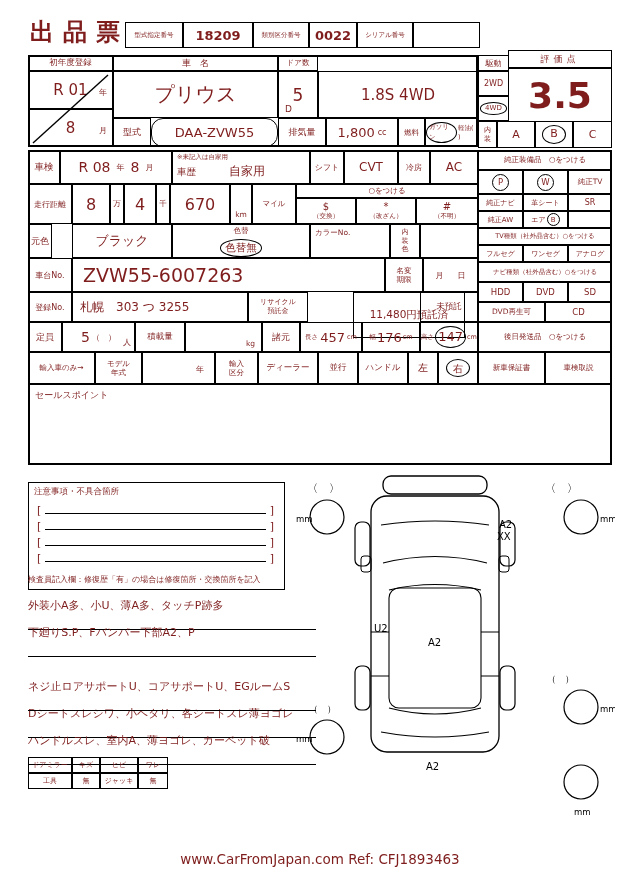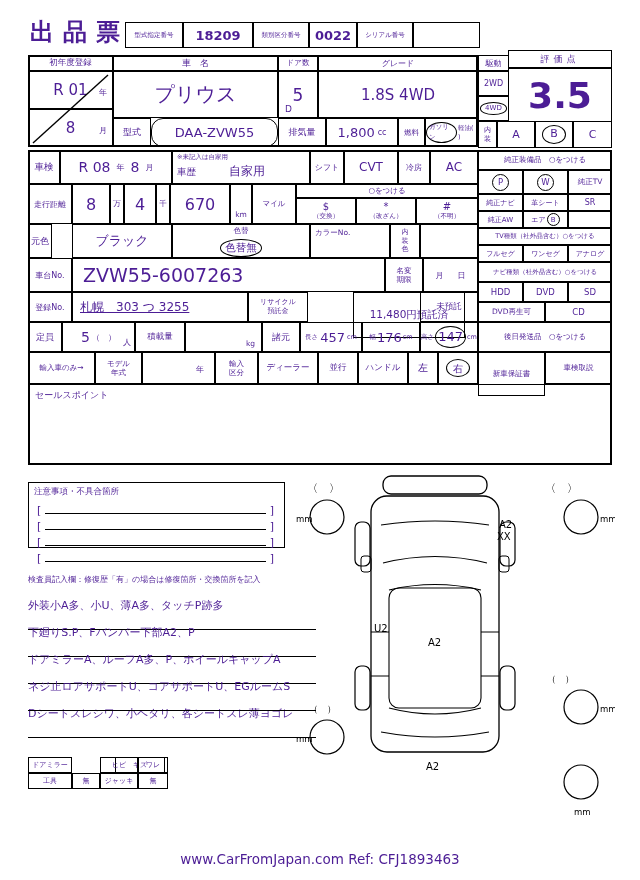--- a/index.html
+++ b/index.html
@@ -1,16 +1,16 @@
 <!DOCTYPE html>
 <html><head>
 <meta charset="utf-8">
 <style>
   html,body{margin:0;padding:0;background:#fff;}
-  .sheet{position:relative;width:640px;height:880px;background:#fff;color:#4c1d95;
+  .sheet{position:relative;width:640px;height:880px;background:#fff;color:#7f1d1d;
          font-family:"DejaVu Sans","Liberation Sans",sans-serif;overflow:hidden;}
   .abs{position:absolute;box-sizing:border-box;}
   .c{display:flex;align-items:center;justify-content:center;}
   .col{display:flex;flex-direction:column;align-items:center;justify-content:center;}
   .b{border:1px solid #000;}
   .b15{border:1.5px solid #000;}
   .b2{border:2px solid #000;}.f65{font-size:6.5px}.f7{font-size:7px}.f75{font-size:7.5px}
   .f8{font-size:8px}.f85{font-size:8.5px}.f9{font-size:9px}.f95{font-size:9.5px}
   .f10{font-size:10px}.f105{font-size:10.5px}.f11{font-size:11px}.f12{font-size:12px}
   .f13{font-size:13px}.f14{font-size:14px}.f15{font-size:15px}.f16{font-size:16px}
@@ -75,21 +75,20 @@
 
   <div class="abs c b f9" style="left:113px;top:55px;width:165px;height:16px;">車　名</div>
   <div class="abs c b f20" style="left:113px;top:71px;width:165px;height:47px;">プリウス</div>
 
   <div class="abs c b f75" style="left:278px;top:55px;width:40px;height:16px;">ドア数</div>
   <div class="abs c b" style="left:278px;top:71px;width:40px;height:47px;">
     <span class="f17">5</span>
     <span class="abs f9" style="left:6px;bottom:3px;">D</span>
   </div>
 
-  <div class="abs c b f8" style="left:318px;top:55px;width:160px;height:16px;">グレード</div>
   <div class="abs c b f15" style="left:318px;top:71px;width:160px;height:47px;">1.8S 4WD</div>
 
   <div class="abs c b f9" style="left:113px;top:118px;width:38px;height:29px;">型式</div>
   <div class="abs c b f13" style="left:151px;top:118px;width:127px;height:29px;border-radius:12px;">DAA-ZVW55</div>
   <div class="abs c b f9" style="left:278px;top:118px;width:48px;height:29px;">排気量</div>
   <div class="abs c b" style="left:326px;top:118px;width:72px;height:29px;gap:3px;">
     <span class="f13">1,800</span>
     <span class="f8">cc</span>
   </div>
   <div class="abs c b f75" style="left:398px;top:118px;width:27px;height:29px;">燃料</div>
@@ -155,21 +154,21 @@
   <div class="abs b f19" style="left:72px;top:258px;width:313px;height:34px;display:flex;align-items:center;padding-left:10px;">ZVW55-6007263</div>
   <div class="abs c b" style="left:385px;top:258px;width:38px;height:34px;">
     <span class="stack f75" style="width:16px;">名変期限</span>
   </div>
   <div class="abs c b f8" style="left:423px;top:258px;width:55px;height:34px;gap:14px;">
     <span>月</span>
     <span>日</span>
   </div>
 
   <div class="abs c b f8" style="left:28px;top:292px;width:44px;height:30px;">登録No.</div>
-  <div class="abs b f12" style="left:72px;top:292px;width:176px;height:30px;display:flex;align-items:center;padding-left:7px;text-decoration:underline;">札幌　303 つ 3255</div>
+  <div class="abs b f12" style="left:72px;top:292px;width:176px;height:30px;display:flex;align-items:center;padding-left:7px;">札幌　303 つ 3255</div>
   <div class="abs c b" style="left:248px;top:292px;width:60px;height:30px;">
     <span class="stack f7" style="width:42px;">リサイクル預託金</span>
   </div>
   <div class="abs c b f105" style="left:308px;top:292px;width:112px;height:46px;margin-left:45px;">11,480円預託済</div>
   <div class="abs c b f85" style="left:420px;top:292px;width:58px;height:30px;">未預託</div>
 
   <div class="abs c b f9" style="left:28px;top:322px;width:34px;height:30px;">定員</div>
   <div class="abs c b" style="left:62px;top:322px;width:73px;height:30px;gap:2px;">
     <span class="f14">5</span>
     <span class="f8">（　）</span>
@@ -235,30 +234,30 @@
   <div class="abs c b f7" style="left:478px;top:245px;width:45px;height:17px;">フルセグ</div>
   <div class="abs c b f7" style="left:523px;top:245px;width:45px;height:17px;">ワンセグ</div>
   <div class="abs c b f7" style="left:568px;top:245px;width:44px;height:17px;">アナログ</div>
   <div class="abs c b f65" style="left:478px;top:262px;width:134px;height:20px;">ナビ種類（社外品含む）○をつける</div>
   <div class="abs c b f85" style="left:478px;top:282px;width:45px;height:20px;">HDD</div>
   <div class="abs c b f85" style="left:523px;top:282px;width:45px;height:20px;">DVD</div>
   <div class="abs c b f85" style="left:568px;top:282px;width:44px;height:20px;">SD</div>
   <div class="abs c b f75" style="left:478px;top:302px;width:67px;height:20px;">DVD再生可</div>
   <div class="abs c b f85" style="left:545px;top:302px;width:67px;height:20px;">CD</div>
   <div class="abs c b f75" style="left:478px;top:322px;width:134px;height:30px;">後日発送品　○をつける</div>
-  <div class="abs c b f75" style="left:478px;top:352px;width:67px;height:44px;">新車保証書</div>
+  <div class="abs c b f75" style="left:478px;top:352px;width:67px;height:32px;">新車保証書</div>
   <div class="abs c b f75" style="left:545px;top:352px;width:67px;height:32px;">車検取説</div>
 
   <div class="abs b" style="left:28px;top:384px;width:584px;height:81px;">
     <span class="abs f9" style="left:6px;top:4px;">セールスポイント</span>
   </div>
 
   <div class="abs b2" style="left:28px;top:150px;width:584px;height:315px;pointer-events:none;"></div>
 
-  <div class="abs b15" style="left:28px;top:482px;width:257px;height:66px;">
+  <div class="abs b15" style="left:28px;top:482px;width:257px;height:108px;">
     <div class="abs f85" style="left:5px;top:3px;">注意事項・不具合箇所</div>
     <div class="nrow" style="top:20px;">
       <span class="f11">[</span>
         <span class="nline"></span>
         <span class="f11">]</span>
     </div>
     <div class="nrow" style="top:36px;">
       <span class="f11">[</span>
         <span class="nline"></span>
         <span class="f11">]</span>
@@ -271,26 +270,26 @@
     <div class="nrow" style="top:68px;">
       <span class="f11">[</span>
         <span class="nline"></span>
         <span class="f11">]</span>
     </div>
   </div>
 
   <div class="abs f8" style="left:28px;top:574px;width:310px;">検査員記入欄：修復歴「有」の場合は修復箇所・交換箇所を記入</div>
   <div class="iline" style="top:587px;">外装小A多、小U、薄A多、タッチP跡多</div>
   <div class="iline" style="top:614px;">下廻りS.P、Fバンパー下部A2、P</div>
-  <div class="iline" style="top:641px;">ドアミラーA、ルーフA多、P、ホイールキャップA</div>
   <div class="iline" style="top:695px;">Dシートスレシワ、小ヘタリ、各シートスレ薄ヨゴレ</div>
   <div class="iline" style="top:668px;">ネジ止ロアサポートU、コアサポートU、EGルームS</div>
+  <div class="iline" style="top:722px;">ハンドルスレ、室内A、薄ヨゴレ、カーペット破</div>
 
   <div class="abs c b f7" style="left:28px;top:757px;width:44px;height:16px;">ドアミラー</div>
-  <div class="abs c b f7" style="left:72px;top:757px;width:50px;height:16px;margin-left:43px;">キズ</div>
+  <div class="abs c b f7" style="left:72px;top:757px;width:28px;height:16px;">キズ</div>
   <div class="abs c b f7" style="left:100px;top:757px;width:38px;height:16px;">ヒビ</div>
   <div class="abs c b f7" style="left:138px;top:757px;width:30px;height:16px;">ワレ</div>
   <div class="abs c b f7" style="left:28px;top:773px;width:44px;height:16px;">工具</div>
   <div class="abs c b f7" style="left:72px;top:773px;width:28px;height:16px;">無</div>
   <div class="abs c b f7" style="left:100px;top:773px;width:38px;height:16px;">ジャッキ</div>
   <div class="abs c b f7" style="left:138px;top:773px;width:30px;height:16px;">無</div>
 
   <svg class="abs" style="left:295px;top:470px;" width="320" height="355" viewBox="0 0 320 355">
 
     <text x="12" y="22" font-size="11">〈　〉</text>

